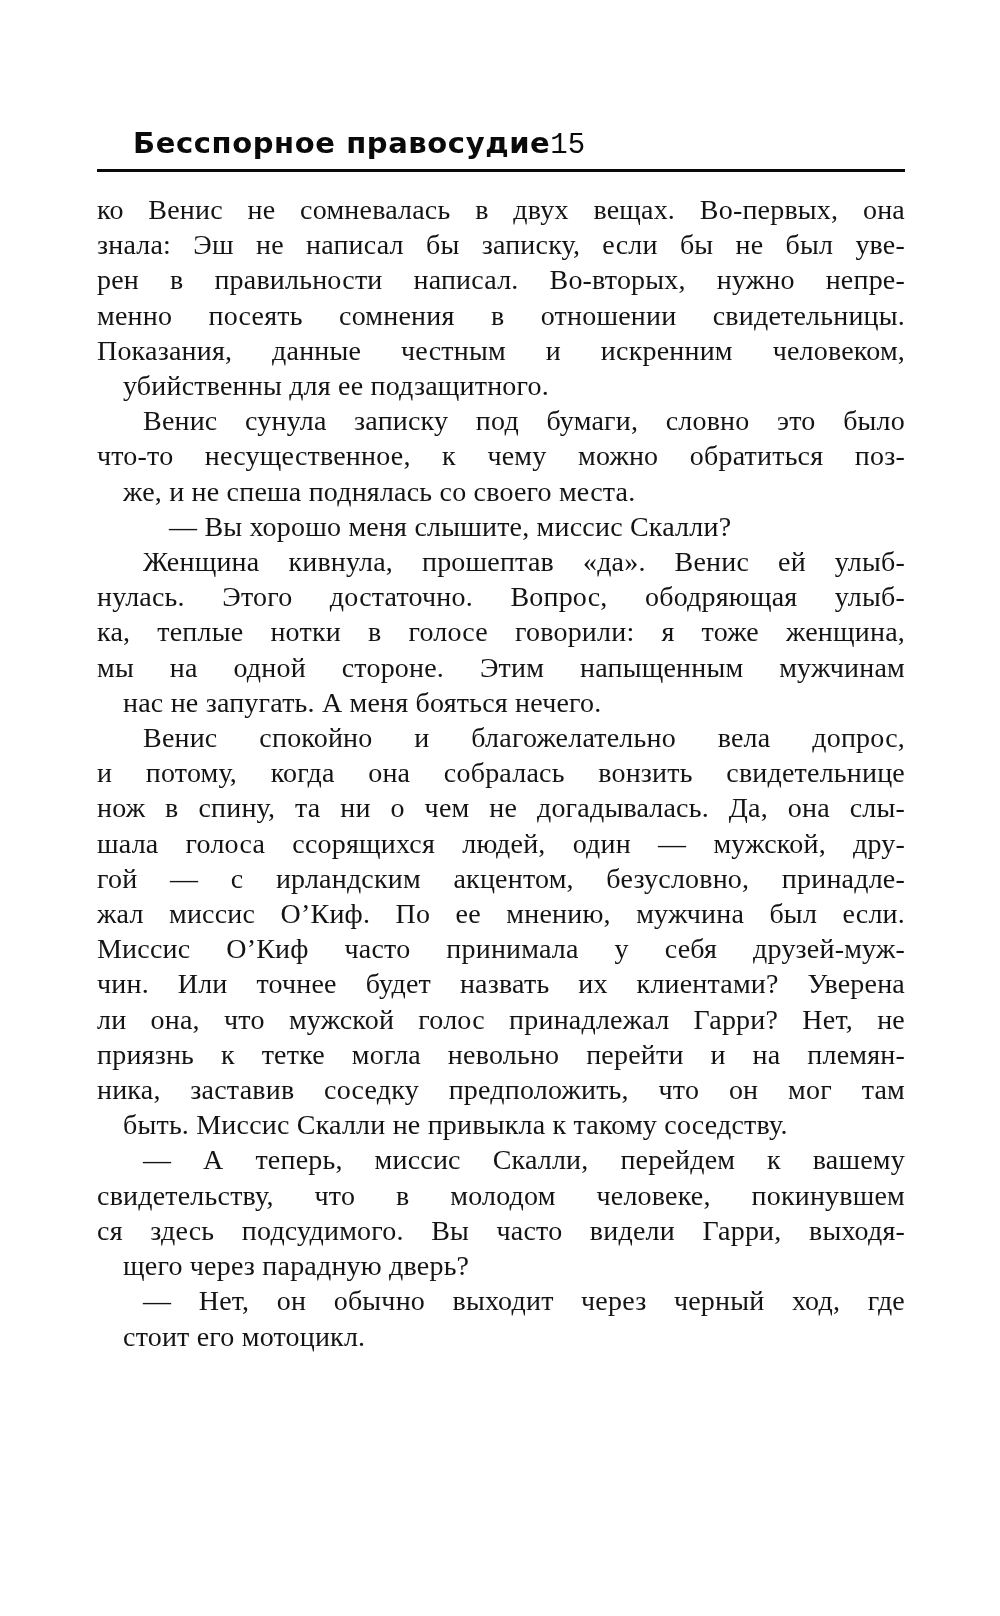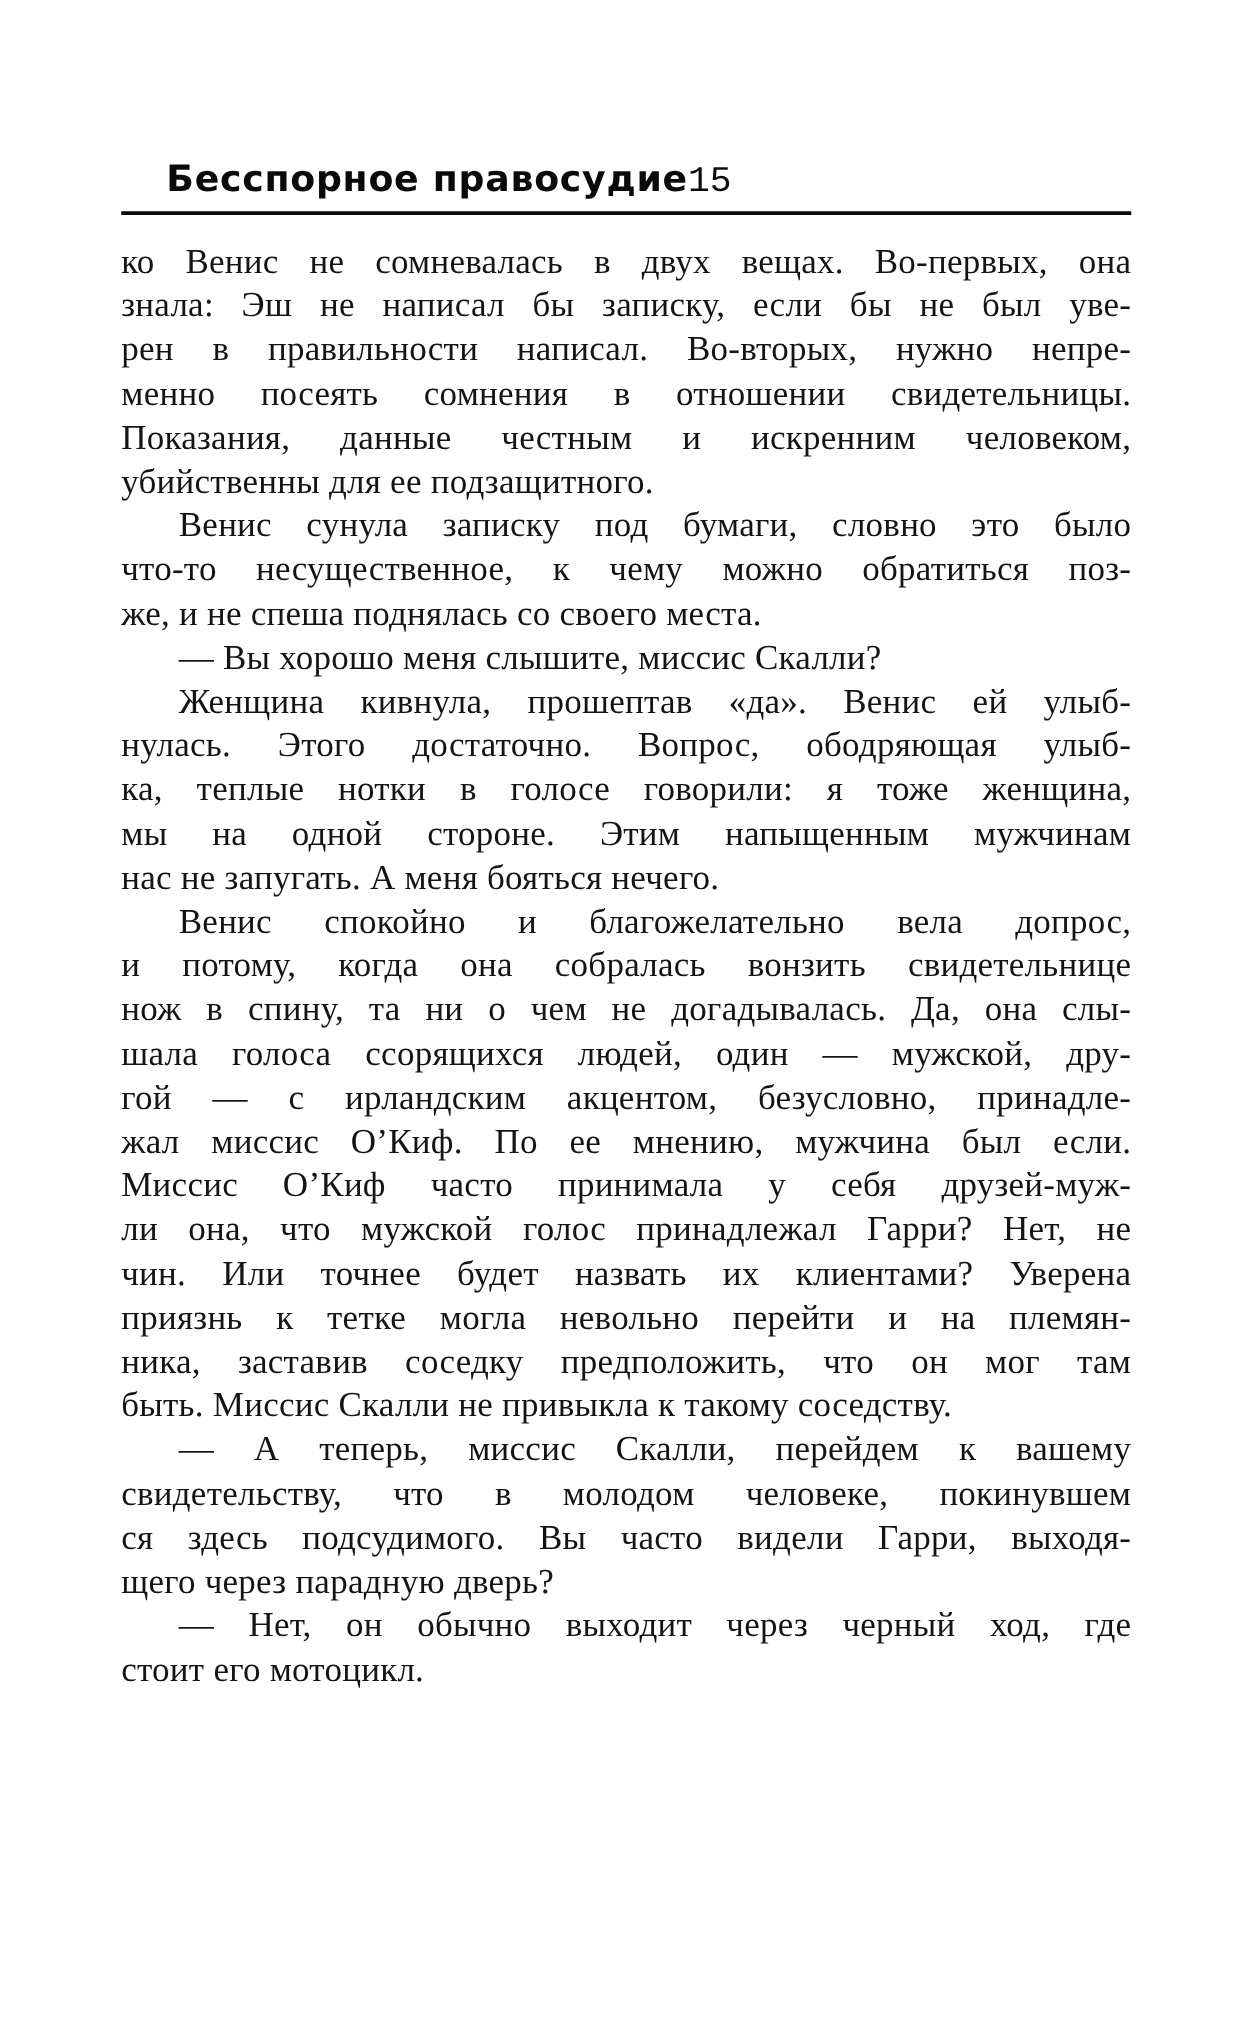--- a/index.html
+++ b/index.html
@@ -52,21 +52,21 @@
     line-height: 35.2px;
     letter-spacing: 0.2px;
     color: #141414;
   }
   .paragraph { margin: 0; }
   .line {
     display: block;
     text-align: justify;
     text-align-last: justify;
   }
-  .line.last { text-align-last: left; }
+  .line.last { text-align-last: left; margin-left: 26px; }
   .line.first-indent { padding-left: 46px; }
 </style>
 </head>
 <body>
 
 <div class="page">
   <header class="page-header">
     <span class="running-title">Бесспорное правосудие</span>
     <span class="page-number">15</span>
   </header>
@@ -96,22 +96,22 @@
         <span class="line last">нас не запугать. А меня бояться нечего.</span>
       </p>
       <p class="paragraph">
         <span class="line first-indent">Венис спокойно и благожелательно вела допрос,</span>
         <span class="line">и потому, когда она собралась вонзить свидетельнице</span>
         <span class="line">нож в спину, та ни о чем не догадывалась. Да, она слы-</span>
         <span class="line">шала голоса ссорящихся людей, один — мужской, дру-</span>
         <span class="line">гой — с ирландским акцентом, безусловно, принадле-</span>
         <span class="line">жал миссис О’Киф. По ее мнению, мужчина был если.</span>
         <span class="line">Миссис О’Киф часто принимала у себя друзей-муж-</span>
+        <span class="line">чин. Или точнее будет назвать их клиентами? Уверена</span>
         <span class="line">ли она, что мужской голос принадлежал Гарри? Нет, не</span>
-        <span class="line">чин. Или точнее будет назвать их клиентами? Уверена</span>
         <span class="line">приязнь к тетке могла невольно перейти и на племян-</span>
         <span class="line">ника, заставив соседку предположить, что он мог там</span>
         <span class="line last">быть. Миссис Скалли не привыкла к такому соседству.</span>
       </p>
       <p class="paragraph">
         <span class="line first-indent">— А теперь, миссис Скалли, перейдем к вашему</span>
         <span class="line">свидетельству, что в молодом человеке, покинувшем</span>
         <span class="line">ся здесь подсудимого. Вы часто видели Гарри, выходя-</span>
         <span class="line last">щего через парадную дверь?</span>
       </p>

